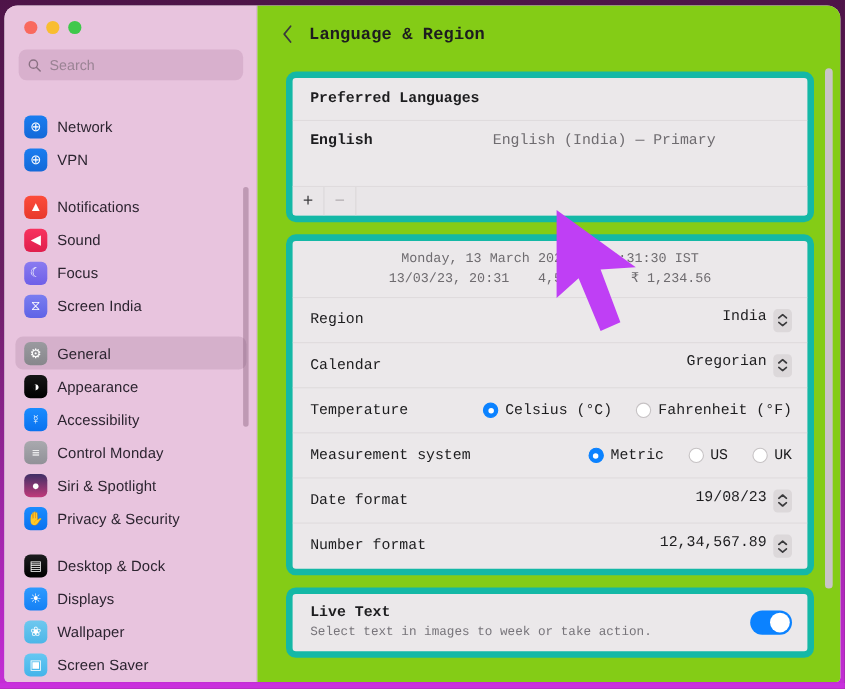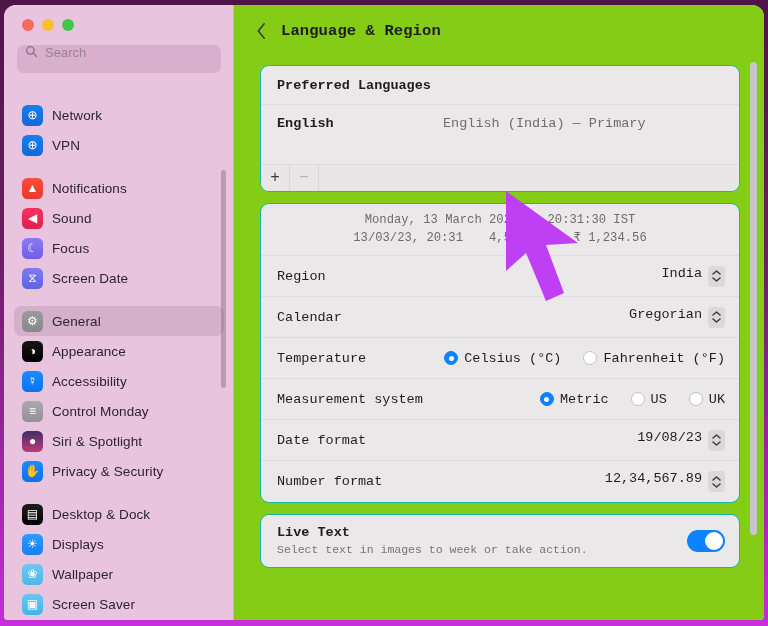--- a/index.html
+++ b/index.html
@@ -40,21 +40,21 @@
   }
   .tl { width: 12px; height: 12px; border-radius: 50%; }
   .tl.red { background: #f9695e; }
   .tl.yellow { background: #f9bd30; }
   .tl.green { background: #3fc84b; }
 
   .search-wrap { padding: 14px 13px 0 13px; }
   .search {
     height: 28px; border-radius: 7px;
     background: rgba(172,122,158,0.27);
-    display: flex; align-items: flex-start;
+    display: flex; align-items: center;
     padding: 0 8px; gap: 7px;
   }
   .search .mag { width: 13px; height: 13px; flex: 0 0 13px; opacity: .62; }
   .search input {
     border: 0; background: transparent; outline: none;
     font-family: "Liberation Sans", sans-serif;
     font-size: 13px; color: #4a3a46; width: 100%;
   }
   .search input::placeholder { color: #9a8394; }
 
@@ -107,21 +107,21 @@
   #page-title {
     font-size: 15.5px; font-weight: bold; color: #1d1d1f;
     letter-spacing: .1px;
   }
   #content {
     position: absolute; left: 0; right: 0; top: 52px; bottom: 0;
     padding: 8px 24px 0 26px;
   }
   .card {
     background: #ebe8ea;
-    border: 1px solid #14b8a6;
+    border: 6px solid #14b8a6;
     border-radius: 9px;
     overflow: hidden;
     margin-bottom: 11px;
   }
   .card-title {
     font-size: 13.5px; font-weight: bold; color: #1d1d1f;
     padding: 12px 16px 11px 16px;
     border-bottom: 1px solid #dfdbdd;
   }
   .lang-row {
@@ -251,21 +251,21 @@
             <div class="nav-item">
               <div class="nav-ico" style="background: linear-gradient(rgb(248, 50, 94), rgb(224, 31, 77));">◀</div>
               <span class="nav-label">Sound</span>
             </div>
             <div class="nav-item">
               <div class="nav-ico" style="background: linear-gradient(rgb(138, 123, 240), rgb(111, 95, 232));">☾</div>
               <span class="nav-label">Focus</span>
             </div>
             <div class="nav-item">
               <div class="nav-ico" style="background: linear-gradient(rgb(122, 125, 240), rgb(95, 99, 230));">⧖</div>
-              <span class="nav-label">Screen Date</span>
+              <span class="nav-label">Screen India</span>
             </div>
             <div class="nav-gap"></div>
             <div class="nav-item selected">
               <div class="nav-ico" style="background: linear-gradient(rgb(154, 154, 159), rgb(135, 135, 140));">⚙</div>
               <span class="nav-label">General</span>
             </div>
             <div class="nav-item">
               <div class="nav-ico" style="background: linear-gradient(rgb(22, 22, 22), rgb(0, 0, 0));">◑</div>
               <span class="nav-label">Appearance</span>
             </div>

